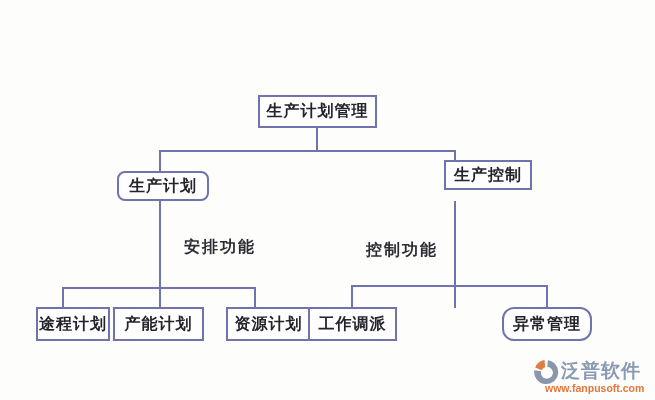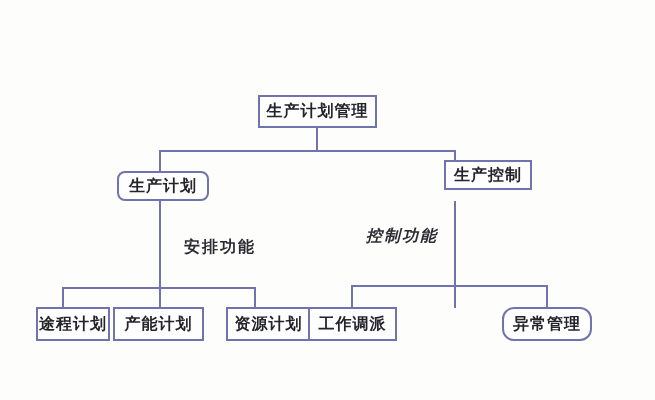--- a/index.html
+++ b/index.html
@@ -57,21 +57,21 @@
 
   .branch-label {
     position: absolute;
     font-weight: bold;
     font-size: 16px;
     color: #2b2b33;
     letter-spacing: 2px;
     white-space: nowrap;
   }
   #label-left  { left: 184px; top: 237px; }
-  #label-right { left: 366px; top: 226px; font-style: italic; }
+  #label-right { left: 366px; top: 240px; }
 
   #watermark {
     position: absolute;
     left: 533px; top: 356px;
     width: 120px; height: 42px;
   }
   #wm-logo { position: absolute; left: 0; top: 3px; }
   #wm-brand {
     position: absolute; left: 28px; top: 2px;
     font-family: "Liberation Sans", sans-serif;
@@ -119,14 +119,24 @@
   <div class="branch-label" id="label-left">安排功能</div>
 
   <div class="branch-label" id="label-right">控制功能</div>
 
   <div class="box leaf" id="leaf-l1">途程计划</div>
   <div class="box leaf" id="leaf-l2">产能计划</div>
   <div class="box leaf" id="leaf-l3">资源计划</div>
   <div class="box leaf" id="leaf-r1">工作调派</div>
   <div class="box leaf" id="leaf-r3">异常管理</div>
 
+  <div id="watermark">
+    <span id="wm-logo">
+      <svg width="26" height="26" viewBox="0 0 26 26" aria-hidden="true">
+        <path d="M11.5,1.1 A12,12 0 0,0 2.2,8.5 L8.6,11.2 A5.2,5.2 0 0,1 12.2,8.2 Z" fill="#dd7f45"></path>
+        <path d="M14.8,1.2 A12,12 0 1,1 1.3,11.3 L8.1,12.2 A6,6 0 1,0 14.4,7.7 Z" fill="#8996ac"></path>
+      </svg>
+    </span>
+    <span id="wm-brand">泛普软件</span>
+    <span id="wm-url">www.fanpusoft.com</span>
+  </div>
 
 </div>
 
 </body></html>

